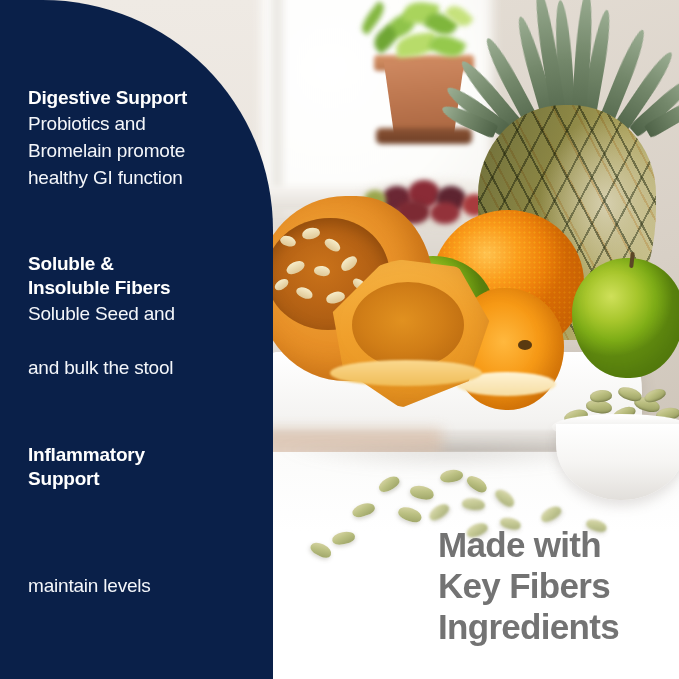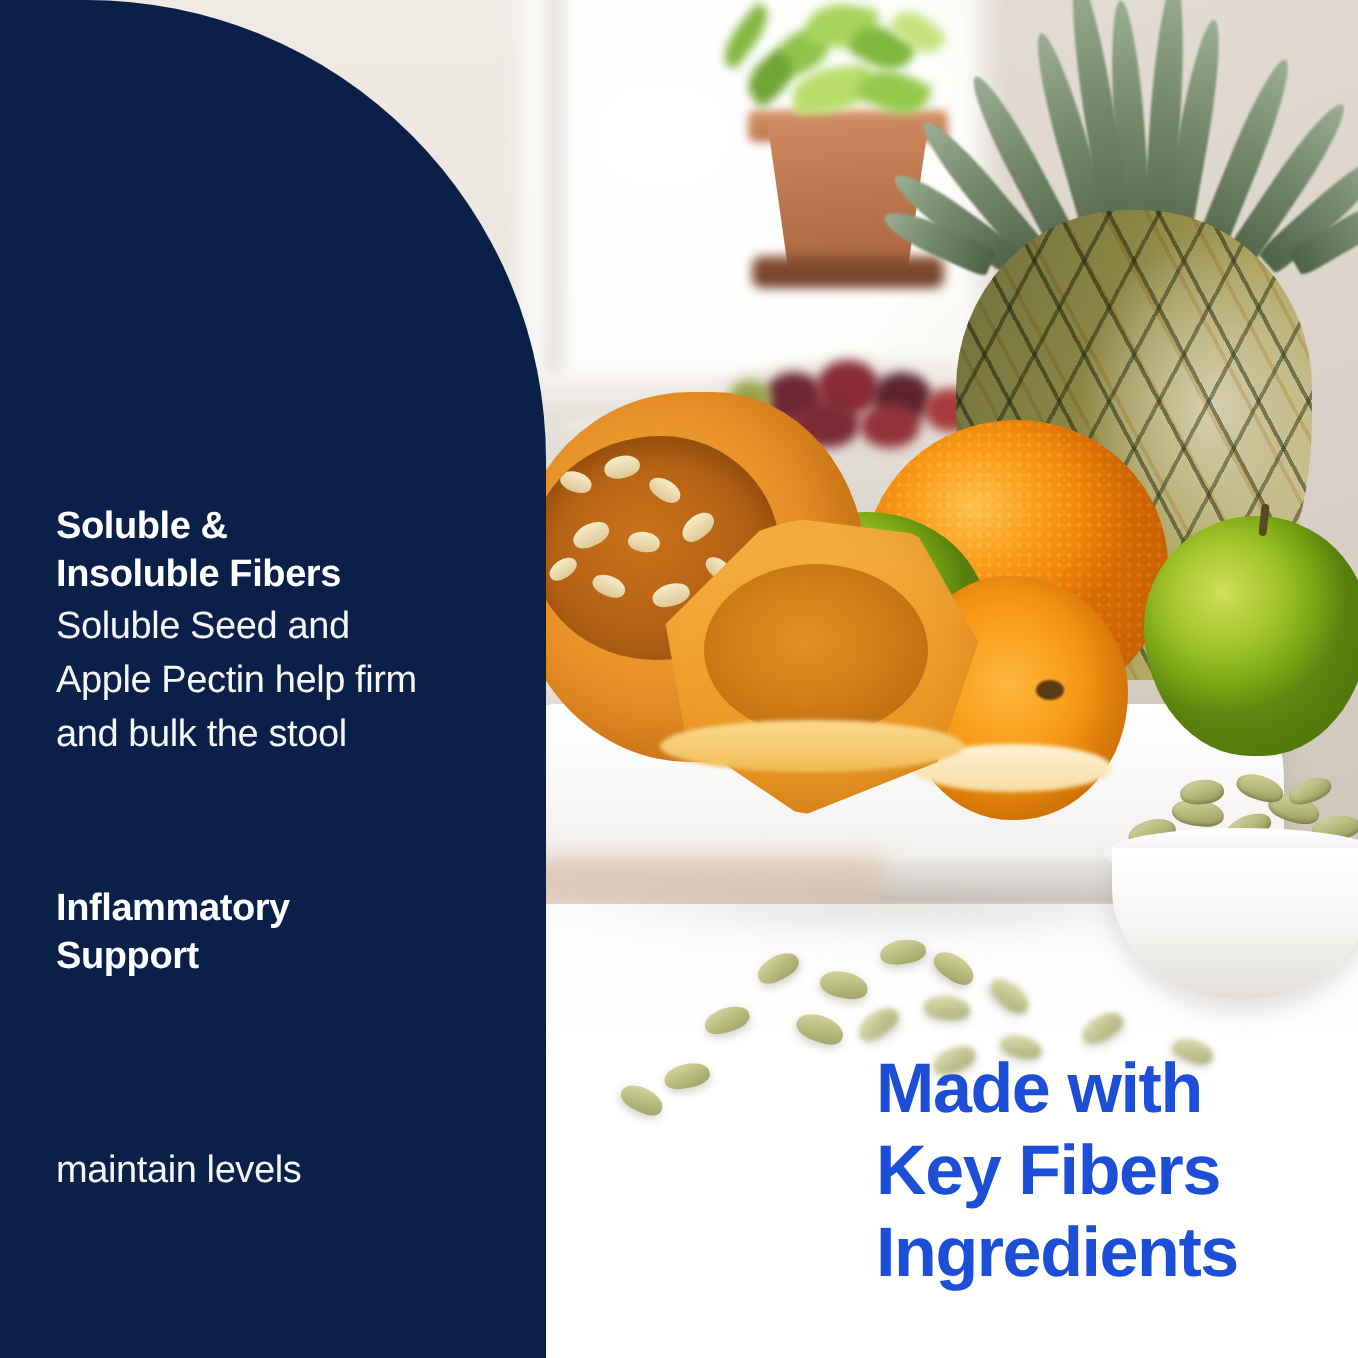--- a/index.html
+++ b/index.html
@@ -530,39 +530,47 @@
       <div class="seed soft" style="left:462px;top:498px;width:23px;height:12px;transform:rotate(6deg)"></div>
       <div class="seed soft" style="left:494px;top:492px;width:22px;height:12px;transform:rotate(40deg)"></div>
       <div class="seed" style="left:332px;top:532px;width:23px;height:12px;transform:rotate(-12deg)"></div>
       <div class="seed" style="left:310px;top:544px;width:22px;height:12px;transform:rotate(26deg)"></div>
       <div class="seed soft" style="left:466px;top:524px;width:22px;height:12px;transform:rotate(-22deg)"></div>
       <div class="seed soft" style="left:500px;top:518px;width:21px;height:11px;transform:rotate(14deg)"></div>
       <div class="seed soft" style="left:540px;top:508px;width:22px;height:12px;transform:rotate(-30deg)"></div>
       <div class="seed soft" style="left:586px;top:520px;width:21px;height:11px;transform:rotate(18deg)"></div>
     </div>
 
-    <div class="headline" style="color:#1d4ed8">
+    <div class="headline" style="color:#737373">
       <span>Made with</span>
       <span>Key Fibers</span>
       <span>Ingredients</span>
     </div>
   </div>
 
   <div class="panel">
     <div class="panel-inner">
 
+      <div class="block" id="block-0">
+        <h3>Digestive Support</h3>
+        <p>
+          <span>Probiotics and</span><br>
+          <span>Bromelain promote</span><br>
+          <span>healthy GI function</span>
+        </p>
+      </div>
 
       <div class="block" id="block-1">
         <h3>
           <span>Soluble &amp;</span><br>
           <span>Insoluble Fibers</span>
         </h3>
         <p>
           <span>Soluble Seed and</span><br>
-          <span>Apple Pectin help firm</span><br>
+          <br>
           <span>and bulk the stool</span>
         </p>
       </div>
 
       <div class="block" id="block-2">
         <h3>
           <span>Inflammatory</span><br>
           <span>Support</span>
         </h3>
         <p>

